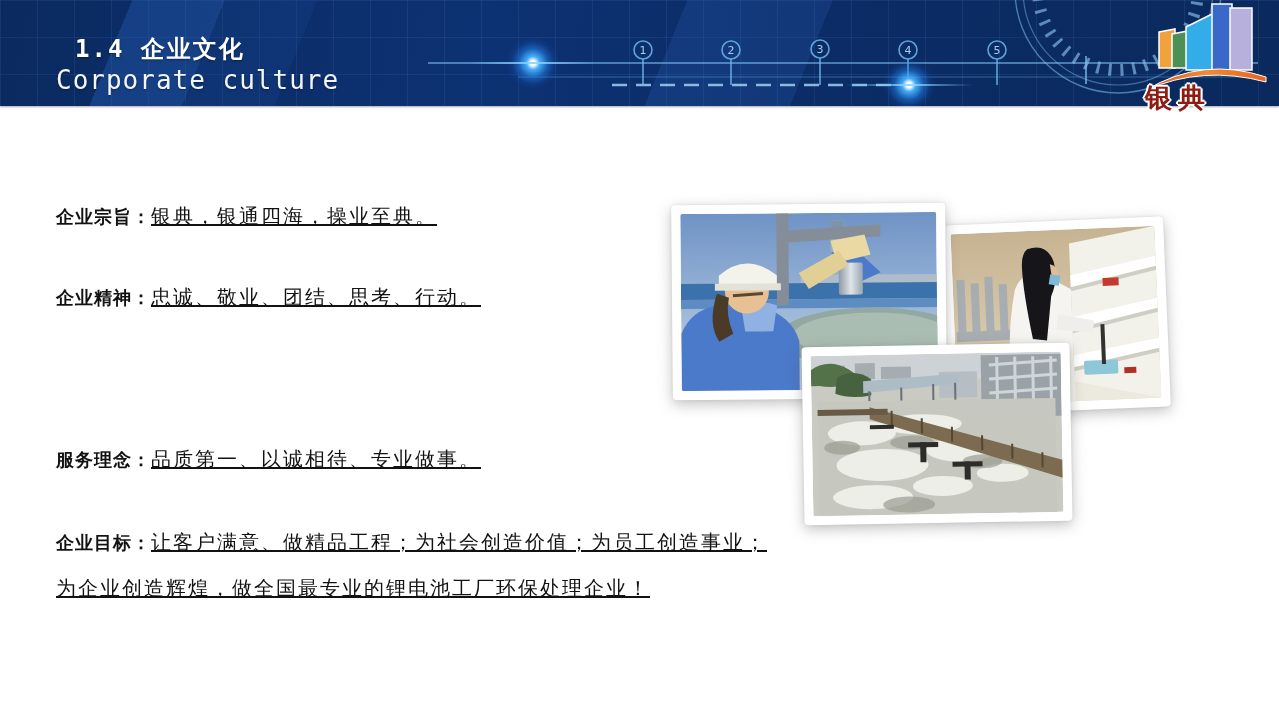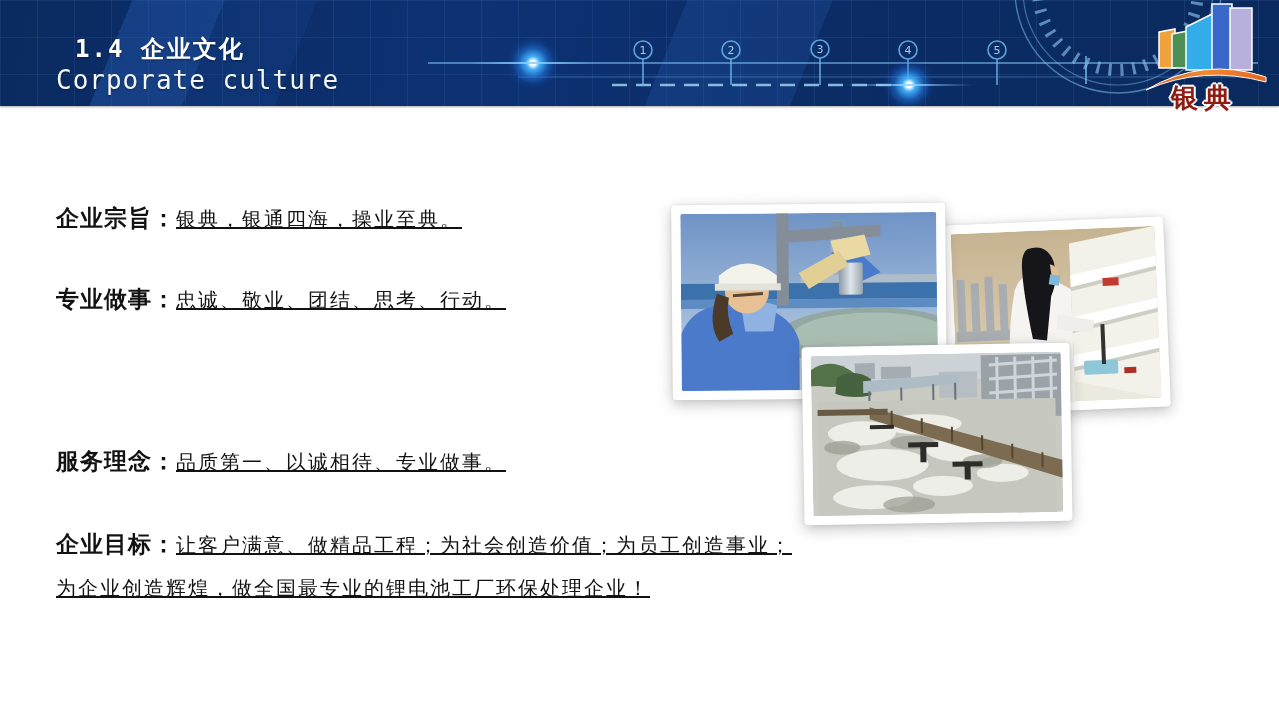--- a/index.html
+++ b/index.html
@@ -45,32 +45,32 @@
   }
   .glow::before{
     content:"";position:absolute;left:-38px;top:25px;width:128px;height:2px;
     background:linear-gradient(to right, transparent, rgba(140,210,255,.9), transparent);
   }
   .glow-a{left:507px;top:37px;}
   .glow-b{left:883px;top:59px;}
   
   .logo{position:absolute;left:1145px;top:0px;width:124px;height:114px;}
   .logo-text{
-    position:absolute;left:0;right:6px;top:80px;text-align:center;
+    position:absolute;left:0;right:6px;top:80px;text-align:left;
     font-size:27px;font-weight:bold;color:#8e1c12;letter-spacing:6px;
     font-family:"DejaVu Serif",serif;
     text-shadow:-2px 0 0 #fff, 2px 0 0 #fff, 0 -2px 0 #fff, 0 2px 0 #fff,
                 -1px -1px 0 #fff, 1px 1px 0 #fff, 1px -1px 0 #fff, -1px 1px 0 #fff;
   }
   
   .row{
     position:absolute;left:56px;white-space:nowrap;color:#121212;
     font-family:"DejaVu Serif","Liberation Serif",serif;
   }
-  .row .lbl{font-size:23px;font-weight:bold;letter-spacing:1px;text-align:right;}
+  .row .lbl{font-size:18px;font-weight:bold;letter-spacing:1px;text-align:right;}
   .row .txt{font-size:20px;letter-spacing:2px;text-decoration:underline;}
   
   .photo{
     position:absolute;background:#ffffff;padding:9px;border-radius:4px;
     box-shadow:0 4px 14px rgba(90,90,90,.38), 0 0 3px rgba(0,0,0,.10);
   }
   .photo svg{display:block;border-radius:2px;}
   .photo-a{left:672px;top:204px;transform:rotate(-0.5deg);z-index:2;}
   .photo-b{left:945px;top:221px;transform:rotate(-2.4deg);z-index:1;}
   .photo-c{left:803px;top:345px;transform:rotate(-1deg);z-index:3;}
@@ -143,21 +143,21 @@
 
       <path d="M 1 90 Q 58 56 121 77 L 121 82 Q 58 65 1 90 Z" fill="url(#swooshG)" stroke="#ffffff" stroke-width="1"></path>
     </svg>
     <div class="logo-text">银典</div>
   </div>
 
   <div class="row" style="top:203px">
     <span class="lbl">企业宗旨：</span><span class="txt">银典，银通四海，操业至典。</span>
   </div>
   <div class="row" style="top:284px">
-    <span class="lbl">专业做事：</span><span class="txt">忠诚、敬业、团结、思考、行动。</span>
+    <span class="lbl">企业精神：</span><span class="txt">忠诚、敬业、团结、思考、行动。</span>
   </div>
   <div class="row" style="top:446px">
     <span class="lbl">服务理念：</span><span class="txt">品质第一、以诚相待、专业做事。</span>
   </div>
   <div class="row" style="top:529px">
     <span class="lbl">企业目标：</span><span class="txt">让客户满意、做精品工程；为社会创造价值；为员工创造事业；</span>
   </div>
   <div class="row" style="top:575px">
     <span class="txt">为企业创造辉煌，做全国最专业的锂电池工厂环保处理企业！</span>
   </div>

